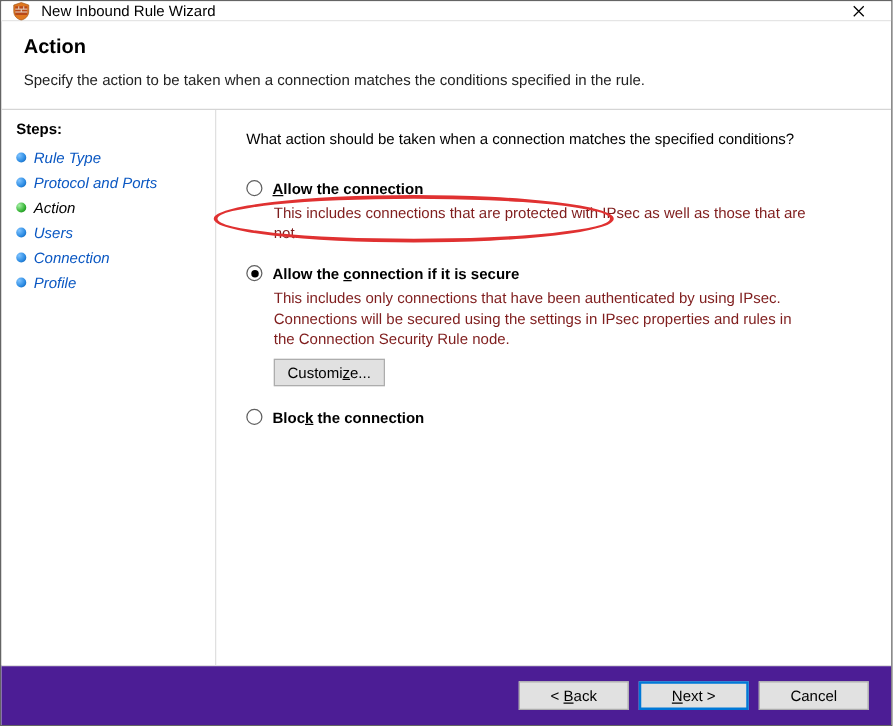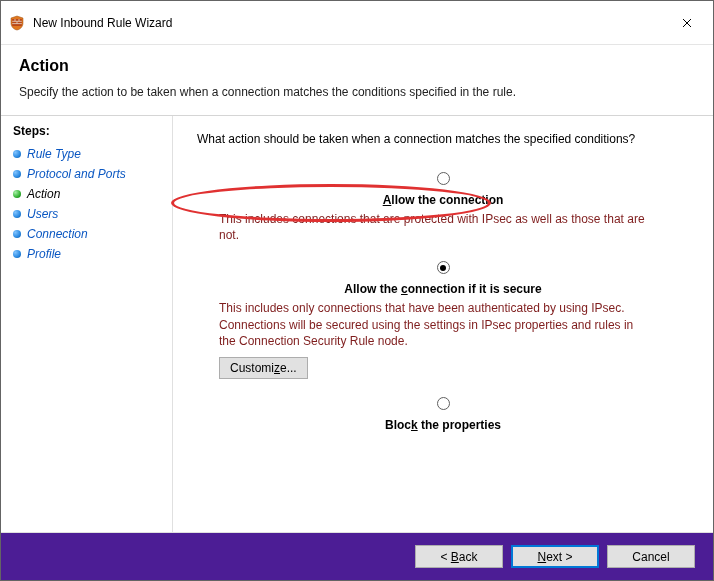--- a/index.html
+++ b/index.html
@@ -8,21 +8,21 @@
     font-family: "Segoe UI", Tahoma, sans-serif;
     font-size: 12px;
     background: #fff;
     width: 714px;
     height: 581px;
     border: 1px solid #646464;
     overflow: hidden;
     position: relative;
   }
   .titlebar {
-    height: 44px;
+    height: 16px;
     display: flex;
     align-items: center;
     padding: 0 6px 0 8px;
     background: #fff;
     border-bottom: 1px solid #e5e5e5;
   }
   .titlebar .app-icon { width: 16px; height: 16px; margin-right: 8px; }
   .titlebar .title { flex: 1; font-size: 12px; color: #000; }
   .close-btn {
     width: 40px; height: 28px;
@@ -68,23 +68,22 @@
   .step-row.current { color: #000; }
 
   .main {
     flex: 1;
     padding: 16px 24px 8px 24px;
     position: relative;
   }
   .question { font-size: 12px; margin-bottom: 26px; }
   .option-block { margin-bottom: 18px; }
   .radio-row {
-    display: flex; align-items: center; gap: 8px;
+    display: flex; gap: 8px;
     margin-bottom: 4px;
-    flex-direction: column;
   }
   .radio {
     width: 13px; height: 13px; border-radius: 50%;
     border: 1px solid #606060; background: #fff;
     display: inline-flex; align-items: center; justify-content: center;
     flex: 0 0 auto;
   }
   .radio.checked::after {
     content: ""; display: block; width: 6px; height: 6px;
     border-radius: 50%; background: #000;
@@ -197,21 +196,21 @@
           </div>
           <div class="option-desc">This includes connections that are protected with IPsec as well as those that are not.</div>
         </div>
         <div class="option-block"><div class="radio-row">
             <span class="radio checked"></span>
             <span class="radio-label"><span>Allow the </span><span class="hotkey">c</span><span>onnection if it is secure</span></span>
           </div><div class="option-desc">This includes only connections that have been authenticated by using IPsec. Connections will be secured using the settings in IPsec properties and rules in the Connection Security Rule node.</div><button class="customize-btn"><span>Customi</span><span class="hotkey">z</span><span>e...</span></button></div>
         <div class="option-block">
           <div class="radio-row">
             <span class="radio"></span>
-            <span class="radio-label"><span>Bloc</span><span class="hotkey">k</span><span> the properties</span></span>
+            <span class="radio-label"><span>Bloc</span><span class="hotkey">k</span><span> the connection</span></span>
           </div>
         </div>
       </div>
     <div class="red-circle" style="left:-2px; top:68px; width:320px; height:38px;"></div>
   </div>
 </div>
 
 <div class="footer">
   <button class="nav-btn">
     <span>&lt; </span><span class="hotkey">B</span><span>ack</span>

